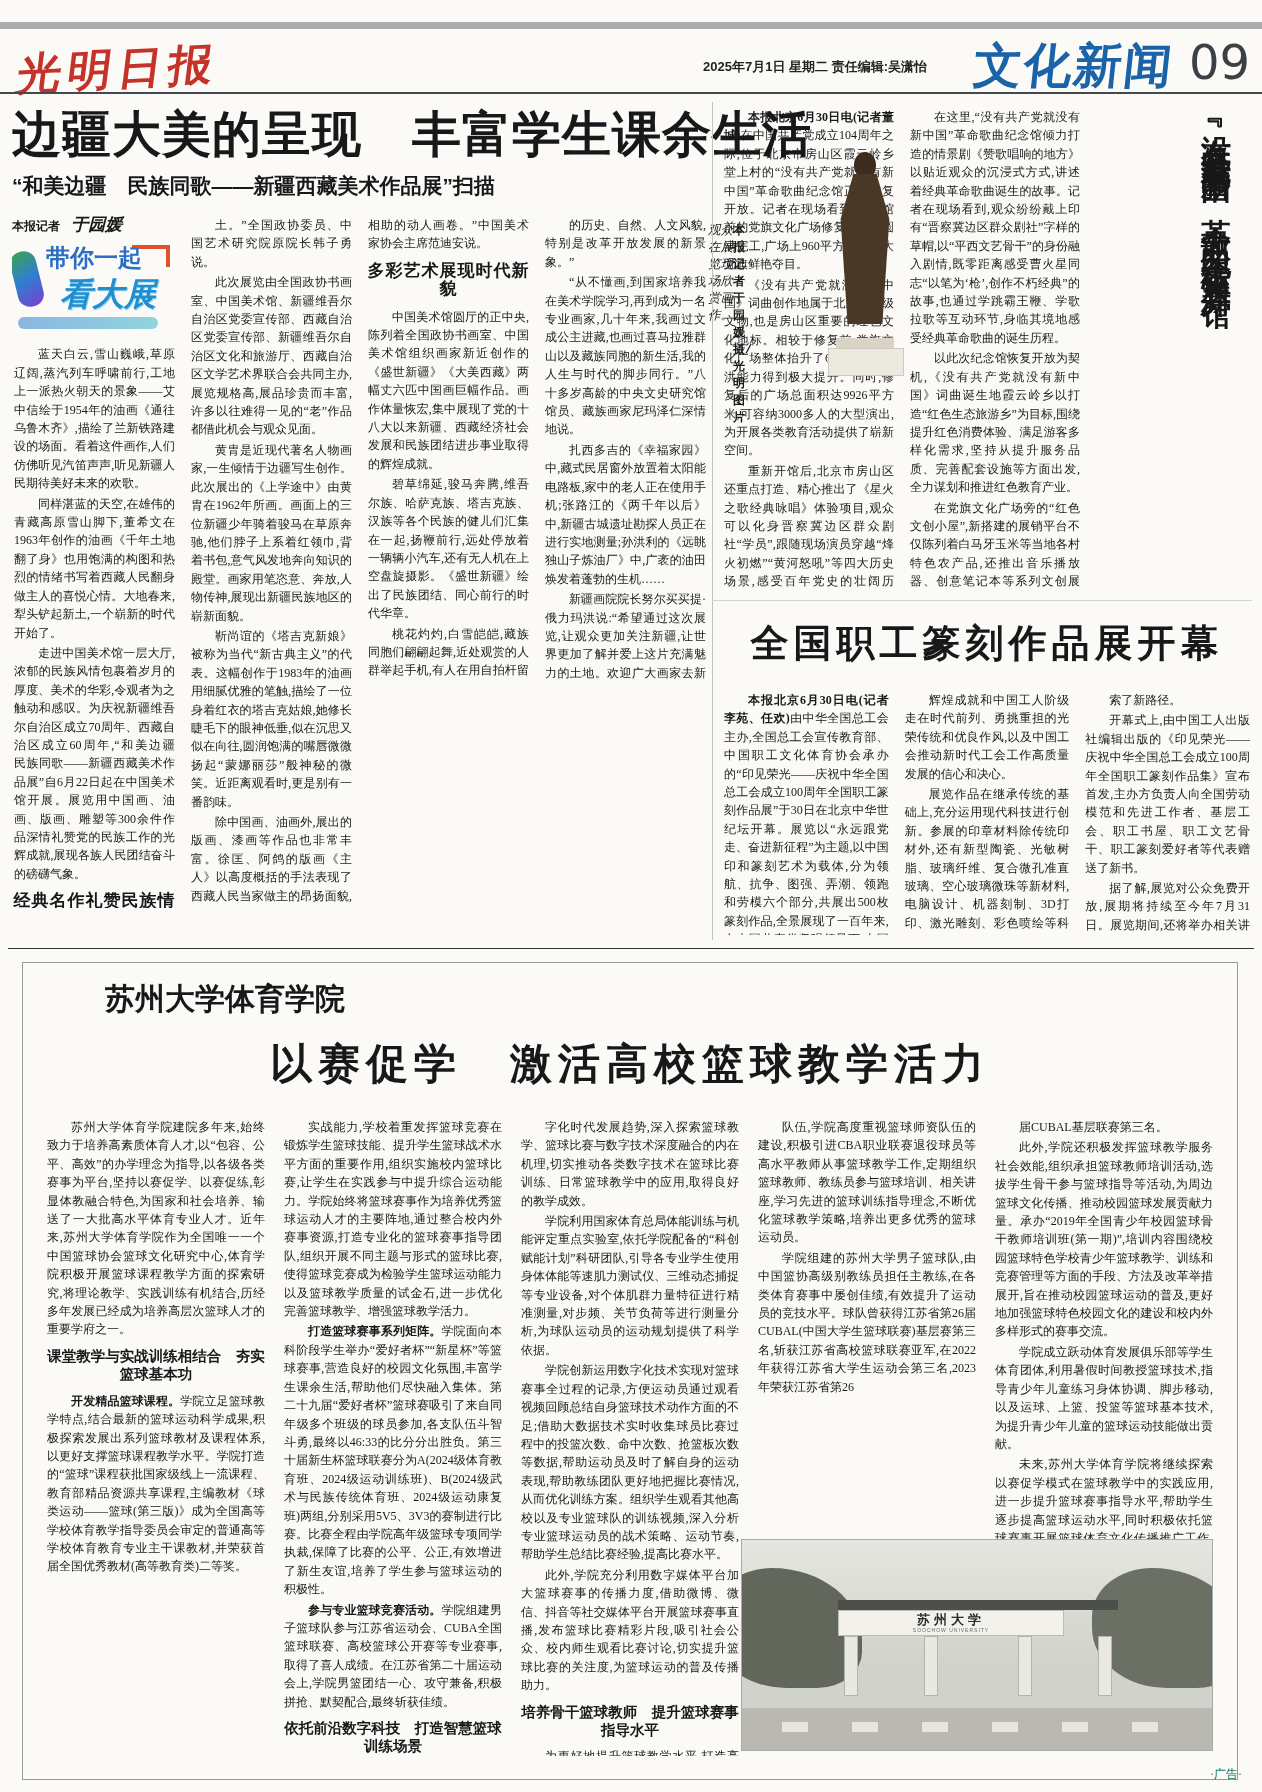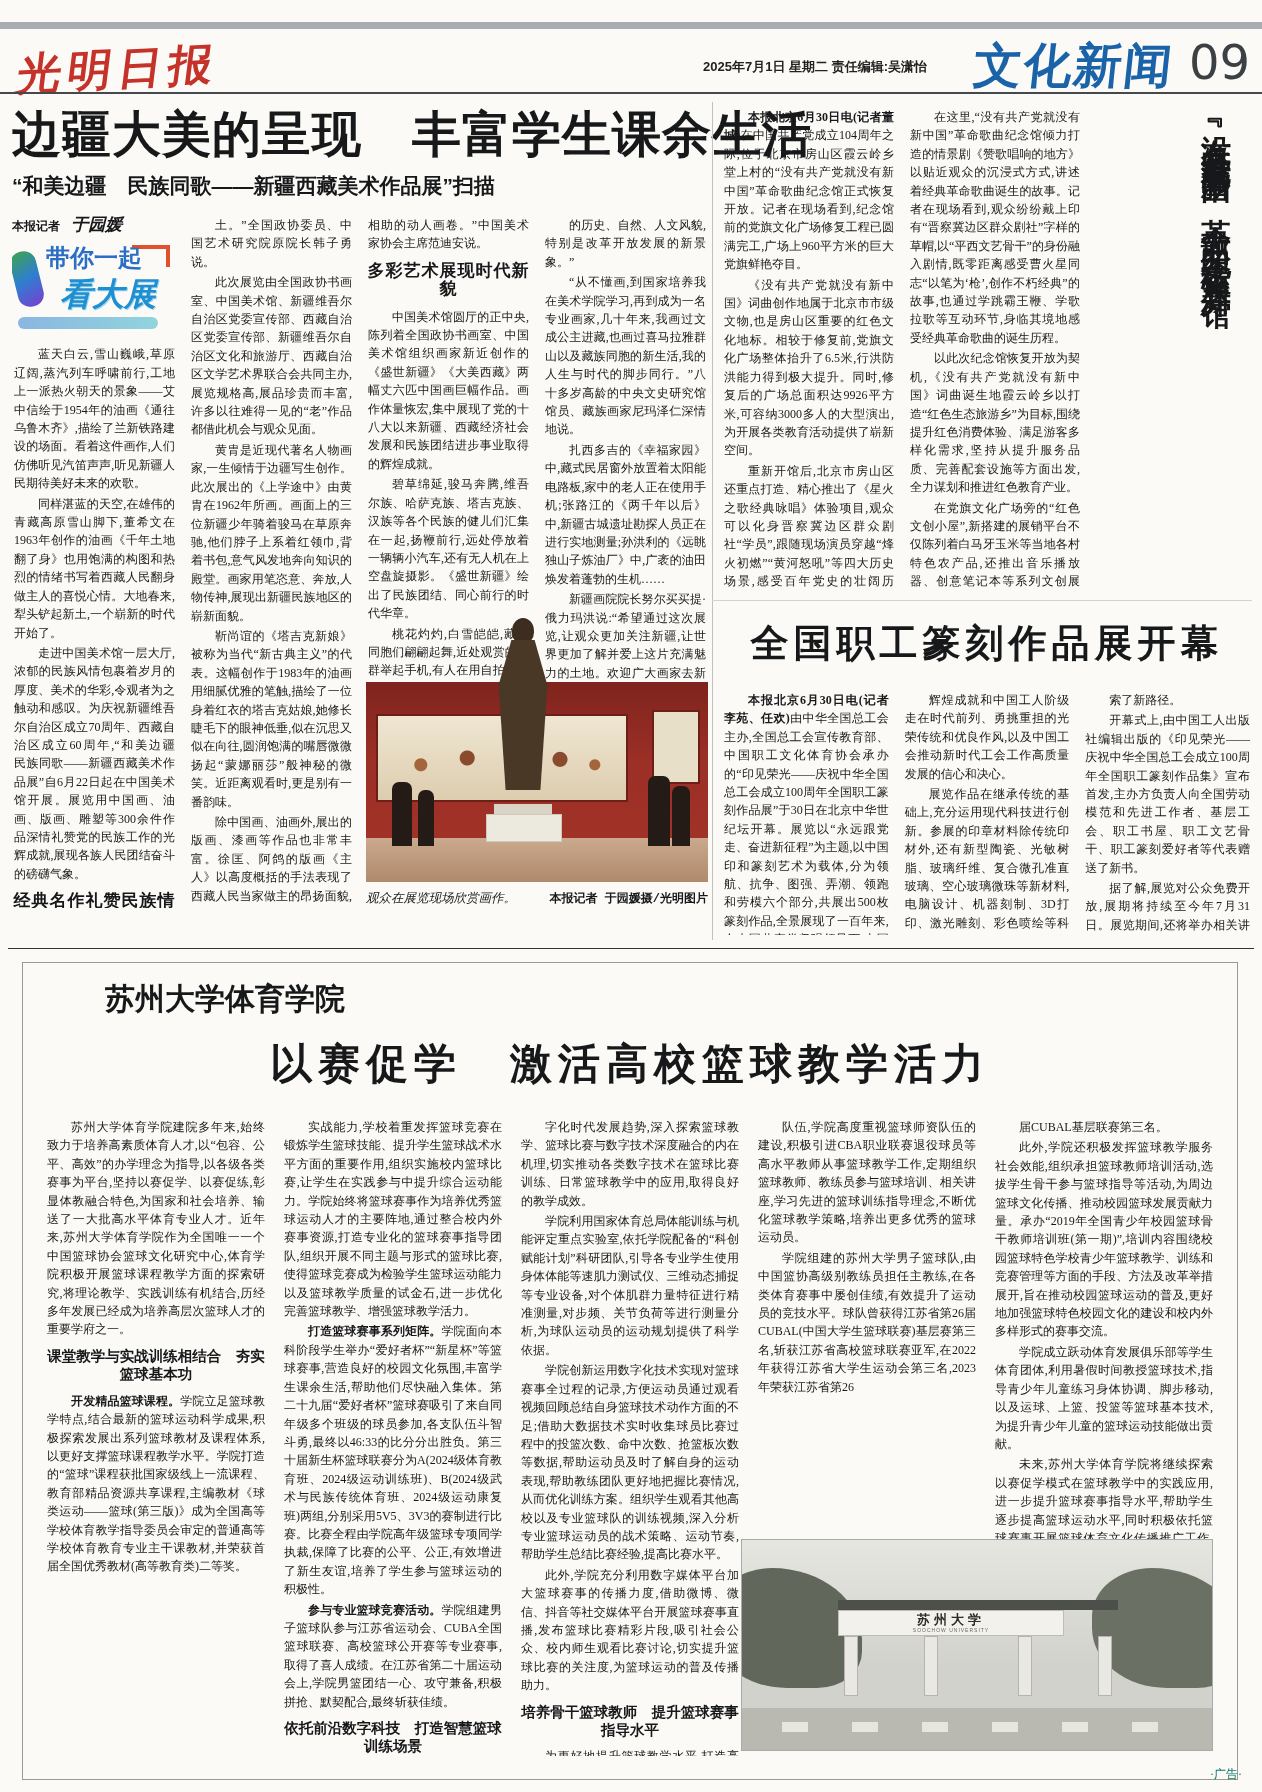--- a/index.html
+++ b/index.html
@@ -35,21 +35,21 @@
         background:linear-gradient(160deg,#3fa34d,#2e7fd0,#7a3fd0);transform:rotate(-14deg);}
   .badge .swash{position:absolute;left:4px;bottom:6px;width:140px;height:12px;border-radius:8px;
         background:linear-gradient(90deg,#2e7fd0,#38b6c9);opacity:.55;}
   .badge .l1{position:absolute;left:32px;top:6px;font-family:"Liberation Sans",sans-serif;
         font-weight:bold;font-size:24px;color:#2b6fc4;}
   .badge .l2{position:absolute;left:46px;top:42px;font-family:"Liberation Sans",sans-serif;
         font-weight:bold;font-size:32px;font-style:italic;
         color:#1e8fd0;text-shadow:1px 1px 0 #9fd4ee;}
   .badge .tick{position:absolute;right:2px;top:2px;width:34px;height:18px;
         border-right:4px solid #e0522d;border-top:4px solid #e0522d;}
-  .righthalf{width:342px;display:flex;flex-direction:column;}
+  .righthalf{width:342px;display:flex;flex-direction:row;}
   .rh-text{display:flex;gap:12px;height:466px;}
   .rh-text .mcol{height:466px;}
   
   .photo-wrap{position:relative;height:200px;margin-top:2px;}
   .exhib-photo{position:absolute;inset:0;background:linear-gradient(#7e241d,#9c2f26 40%,#a23328);overflow:hidden;}
   .artwork{position:absolute;left:12px;top:34px;width:248px;height:84px;
         background:linear-gradient(#efe6d2,#ddcdaf);box-shadow:0 0 0 2px #6e1d17;
         }
   .artwork .figs{position:absolute;inset:8px;background:
         radial-gradient(circle at 15% 60%, #a5653c 0 6px, transparent 7px),

